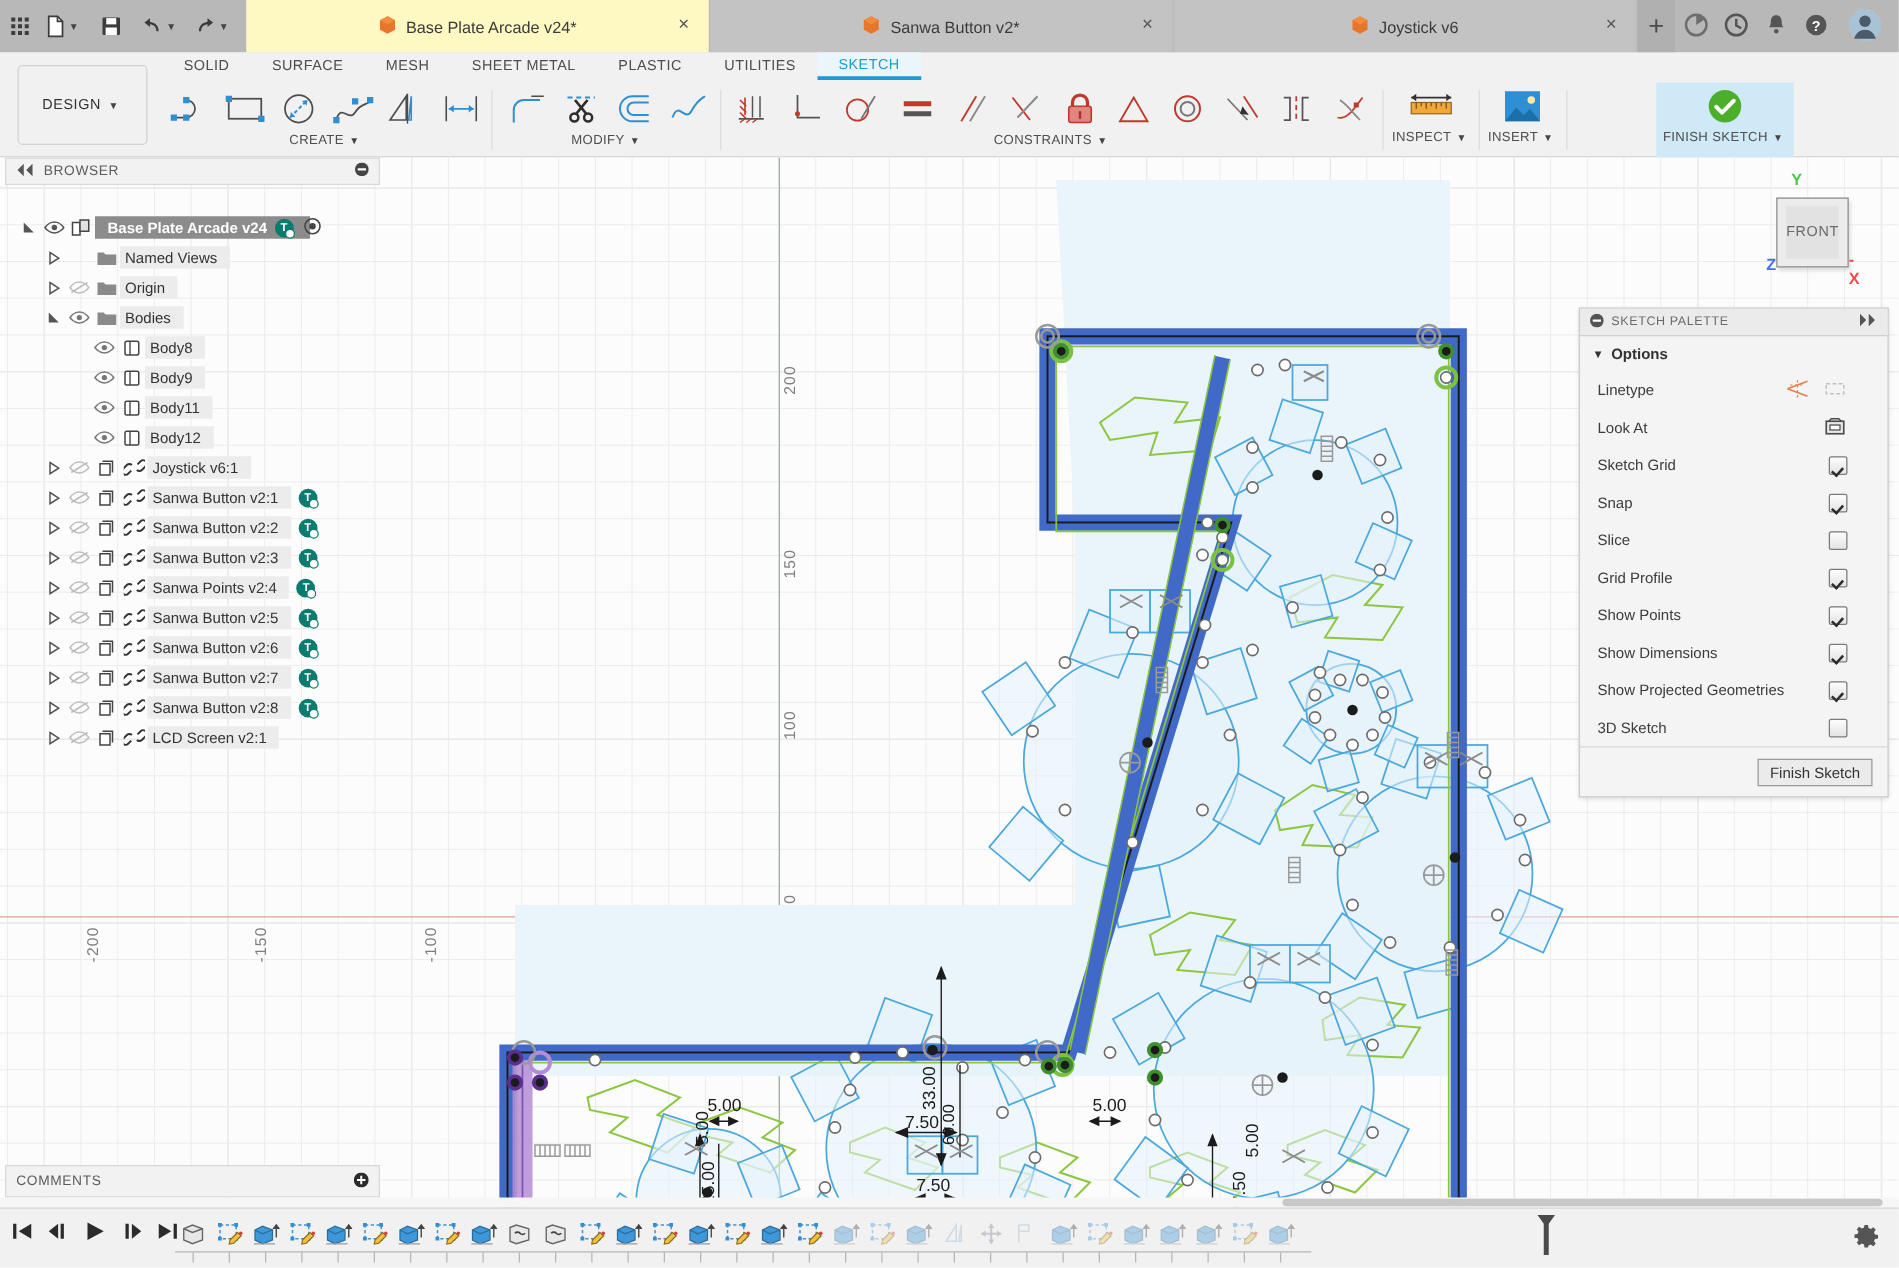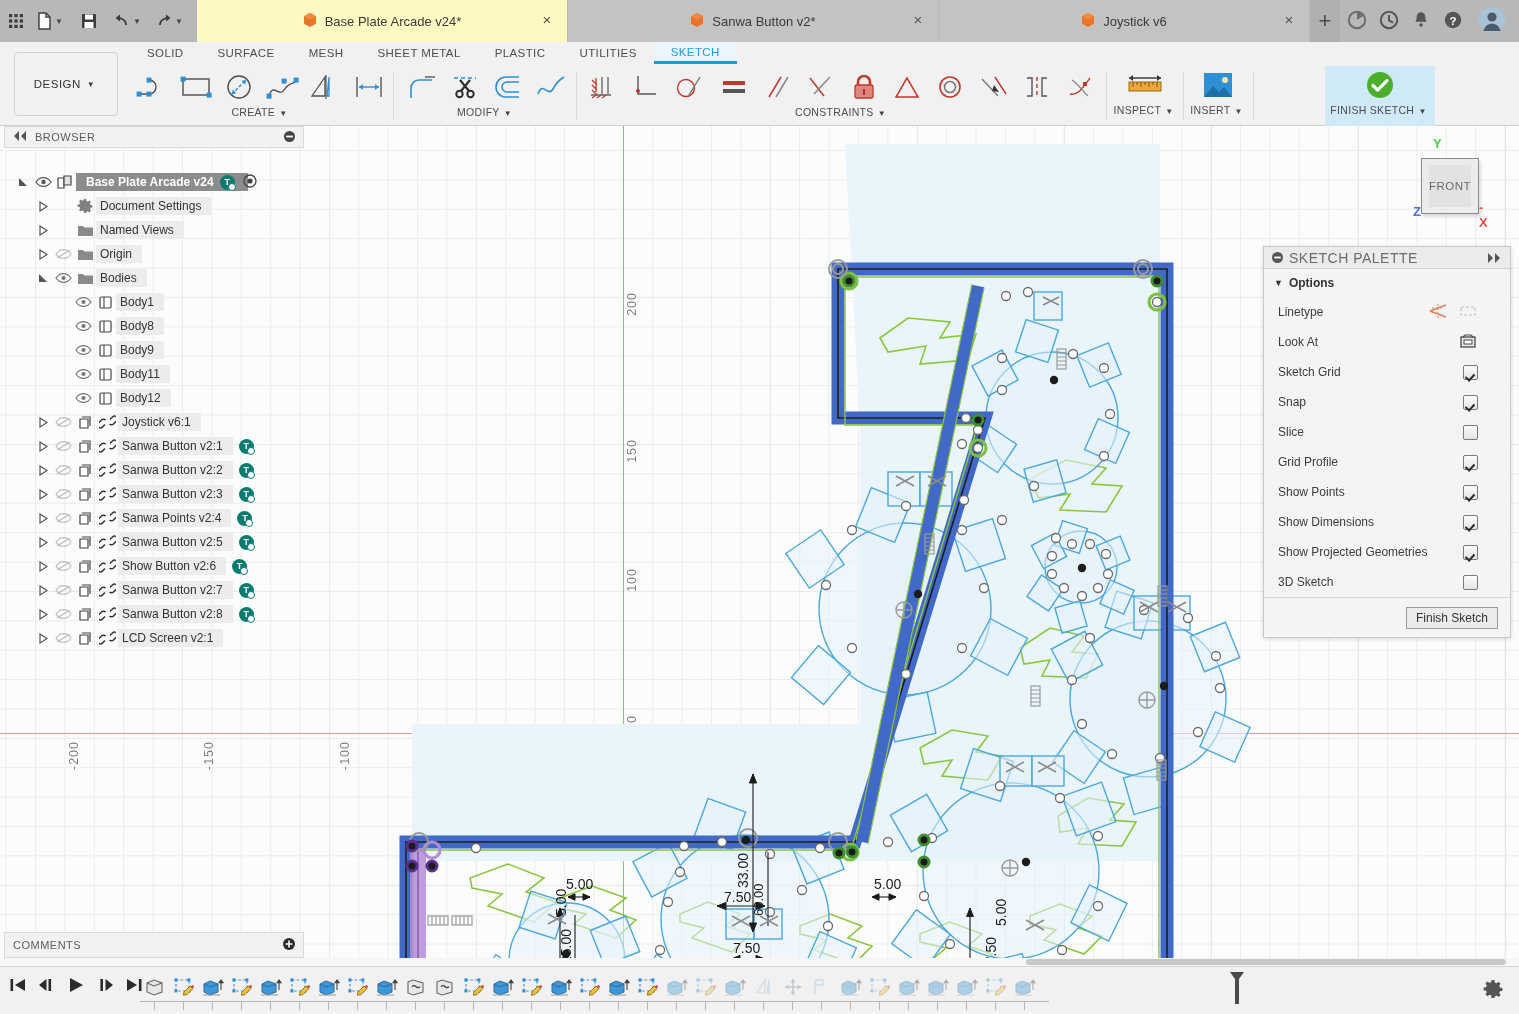--- a/index.html
+++ b/index.html
@@ -63,21 +63,21 @@
     font-size:11.5px; color:#6b6b6b; letter-spacing:.5px;
     box-shadow:2px 3px 3px rgba(0,0,0,.12);}
   #vcbox::before{content:"";position:absolute;left:7px;top:6px;right:7px;bottom:6px;background:#e2e2e2;}
   #vcbox span{position:relative;}
   .vax{ position:absolute; font-size:13px; font-weight:bold;}
 
   
   #palette{ position:absolute; right:8px; top:120px; width:248px; background:#f4f4f4;
     border:1px solid #c9c9c9; box-shadow:0 1px 4px rgba(0,0,0,.15);}
   #palhead{ height:22px; background:#ebebeb; border-bottom:1px solid #d0d0d0; display:flex;
-    align-items:center; padding:0 8px; font-size:14px; color:#6b6b6b; letter-spacing:.5px;}
+    align-items:center; padding:0 8px; font-size:10px; color:#6b6b6b; letter-spacing:.5px;}
   #palopt{ height:28px; display:flex; align-items:center; padding:0 10px; font-size:12px;
     font-weight:bold; color:#333; }
   .prow{ height:30px; display:flex; align-items:center; padding:0 10px 0 14px; font-size:12px;
     color:#3c3c3c; }
   .prow .pl{ flex:1; }
   .chk{ width:15px; height:15px; border:1px solid #7a7a7a; border-radius:2px;
     background:linear-gradient(#fdfdfd,#e3e3e3); position:relative; margin-right:22px;}
   .chk.on::after{ content:""; position:absolute; left:3px; top:6px; width:4px; height:7px;
     border:solid #2b2b2b; border-width:0 2px 2px 0; transform:rotate(42deg);}
   #palfoot{ border-top:1px solid #d8d8d8; height:40px; display:flex; align-items:center;
@@ -1036,38 +1036,20 @@
     <div id="rows">
         <div class="trow">
           <span style="width:34px"></span>
           <span class="arrow">
             <svg width="11" height="11" viewBox="0 0 11 11">
               <path d="M2 1l7 4.5L2 10z" fill="none" stroke="#555" stroke-width="1.2"></path>
             </svg>
           </span>
           <span class="eye"></span>
           <span class="tico">
-            <svg width="16" height="16" viewBox="0 0 16 16">
-              <circle cx="8" cy="8" r="2.4" fill="none" stroke="#808080" stroke-width="1.6"></circle>
-              <path d="M6.9 1h2.2l.3 1.9 1.4.6 1.6-1.1 1.6 1.6-1.1 1.6.6 1.4 1.9.3v2.2l-1.9.3-.6 1.4 1.1 1.6-1.6 1.6-1.6-1.1-1.4.6L9.1 15H6.9l-.3-1.9-1.4-.6-1.6 1.1L2 12l1.1-1.6-.6-1.4L.6 8.7V6.5l1.9-.3.6-1.4L2 3.2l1.6-1.6 1.6 1.1 1.4-.6z" fill="#808080"></path>
-            </svg>
-          </span>
-          <span class="hl">
-            <span class="tname">Document Settings</span>
-          </span>
-        </div>
-        <div class="trow">
-          <span style="width:34px"></span>
-          <span class="arrow">
-            <svg width="11" height="11" viewBox="0 0 11 11">
-              <path d="M2 1l7 4.5L2 10z" fill="none" stroke="#555" stroke-width="1.2"></path>
-            </svg>
-          </span>
-          <span class="eye"></span>
-          <span class="tico">
             <svg width="17" height="14" viewBox="0 0 17 14">
               <path d="M1 3h5l1.4 1.6H16V13H1z" fill="#8a8a8a"></path>
             </svg>
           </span>
           <span class="hl">
             <span class="tname">Named Views</span>
           </span>
         </div>
         <div class="trow">
           <span style="width:34px"></span>
@@ -1122,96 +1104,77 @@
               <circle cx="8.5" cy="6" r="2.1" fill="#777"></circle>
             </svg>
           </span>
           <span class="tico">
             <svg width="15" height="15" viewBox="0 0 15 15">
               <rect x="2" y="2" width="11" height="11" rx="1.4" fill="#fff" stroke="#444" stroke-width="1.2"></rect>
               <path d="M6 2v11" stroke="#444" stroke-width="1.1"></path>
             </svg>
           </span>
           <span class="hl">
-            <span class="tname">Body1</span>
+            <span class="tname">Body8</span>
           </span>
         </div>
         <div class="trow">
           <span style="width:54px"></span>
           <span class="arrow"></span>
           <span class="eye">
             <svg width="17" height="12" viewBox="0 0 17 12">
               <path d="M1 6s2.8-4.4 7.5-4.4S16 6 16 6s-2.8 4.4-7.5 4.4S1 6 1 6z" fill="none" stroke="#777" stroke-width="1.2"></path>
               <circle cx="8.5" cy="6" r="2.1" fill="#777"></circle>
             </svg>
           </span>
           <span class="tico">
             <svg width="15" height="15" viewBox="0 0 15 15">
               <rect x="2" y="2" width="11" height="11" rx="1.4" fill="#fff" stroke="#444" stroke-width="1.2"></rect>
               <path d="M6 2v11" stroke="#444" stroke-width="1.1"></path>
             </svg>
           </span>
           <span class="hl">
-            <span class="tname">Body8</span>
+            <span class="tname">Body9</span>
           </span>
         </div>
         <div class="trow">
           <span style="width:54px"></span>
           <span class="arrow"></span>
           <span class="eye">
             <svg width="17" height="12" viewBox="0 0 17 12">
               <path d="M1 6s2.8-4.4 7.5-4.4S16 6 16 6s-2.8 4.4-7.5 4.4S1 6 1 6z" fill="none" stroke="#777" stroke-width="1.2"></path>
               <circle cx="8.5" cy="6" r="2.1" fill="#777"></circle>
             </svg>
           </span>
           <span class="tico">
             <svg width="15" height="15" viewBox="0 0 15 15">
               <rect x="2" y="2" width="11" height="11" rx="1.4" fill="#fff" stroke="#444" stroke-width="1.2"></rect>
               <path d="M6 2v11" stroke="#444" stroke-width="1.1"></path>
             </svg>
           </span>
           <span class="hl">
-            <span class="tname">Body9</span>
+            <span class="tname">Body11</span>
           </span>
         </div>
         <div class="trow">
           <span style="width:54px"></span>
           <span class="arrow"></span>
           <span class="eye">
             <svg width="17" height="12" viewBox="0 0 17 12">
               <path d="M1 6s2.8-4.4 7.5-4.4S16 6 16 6s-2.8 4.4-7.5 4.4S1 6 1 6z" fill="none" stroke="#777" stroke-width="1.2"></path>
               <circle cx="8.5" cy="6" r="2.1" fill="#777"></circle>
             </svg>
           </span>
           <span class="tico">
             <svg width="15" height="15" viewBox="0 0 15 15">
               <rect x="2" y="2" width="11" height="11" rx="1.4" fill="#fff" stroke="#444" stroke-width="1.2"></rect>
               <path d="M6 2v11" stroke="#444" stroke-width="1.1"></path>
             </svg>
           </span>
           <span class="hl">
-            <span class="tname">Body11</span>
-          </span>
-        </div>
-        <div class="trow">
-          <span style="width:54px"></span>
-          <span class="arrow"></span>
-          <span class="eye">
-            <svg width="17" height="12" viewBox="0 0 17 12">
-              <path d="M1 6s2.8-4.4 7.5-4.4S16 6 16 6s-2.8 4.4-7.5 4.4S1 6 1 6z" fill="none" stroke="#777" stroke-width="1.2"></path>
-              <circle cx="8.5" cy="6" r="2.1" fill="#777"></circle>
-            </svg>
-          </span>
-          <span class="tico">
-            <svg width="15" height="15" viewBox="0 0 15 15">
-              <rect x="2" y="2" width="11" height="11" rx="1.4" fill="#fff" stroke="#444" stroke-width="1.2"></rect>
-              <path d="M6 2v11" stroke="#444" stroke-width="1.1"></path>
-            </svg>
-          </span>
-          <span class="hl">
             <span class="tname">Body12</span>
           </span>
         </div>
         <div class="trow">
           <span style="width:34px"></span>
           <span class="arrow">
             <svg width="11" height="11" viewBox="0 0 11 11">
               <path d="M2 1l7 4.5L2 10z" fill="none" stroke="#555" stroke-width="1.2"></path>
             </svg>
           </span>
@@ -1406,21 +1369,21 @@
               <path d="M4 2h8v9" fill="none" stroke="#444" stroke-width="1.2"></path>
             </svg>
           </span>
           <span class="tico">
             <svg width="17" height="14" viewBox="0 0 17 14">
               <path d="M6 9.5L3.5 12a2.8 2.8 0 0 1-4-4l3-3a2.8 2.8 0 0 1 4 0" fill="none" stroke="#333" stroke-width="1.5"></path>
               <path d="M11 4.5L13.5 2a2.8 2.8 0 0 1 4 4l-3 3a2.8 2.8 0 0 1-4 0" fill="none" stroke="#333" stroke-width="1.5"></path>
             </svg>
           </span>
           <span class="hl">
-            <span class="tname">Show Button v2:6</span>
+            <span class="tname">Sanwa Button v2:6</span>
           </span>
           <span class="badge">T</span>
         </div>
         <div class="trow">
           <span style="width:34px"></span>
           <span class="arrow">
             <svg width="11" height="11" viewBox="0 0 11 11">
               <path d="M2 1l7 4.5L2 10z" fill="none" stroke="#555" stroke-width="1.2"></path>
             </svg>
           </span>

